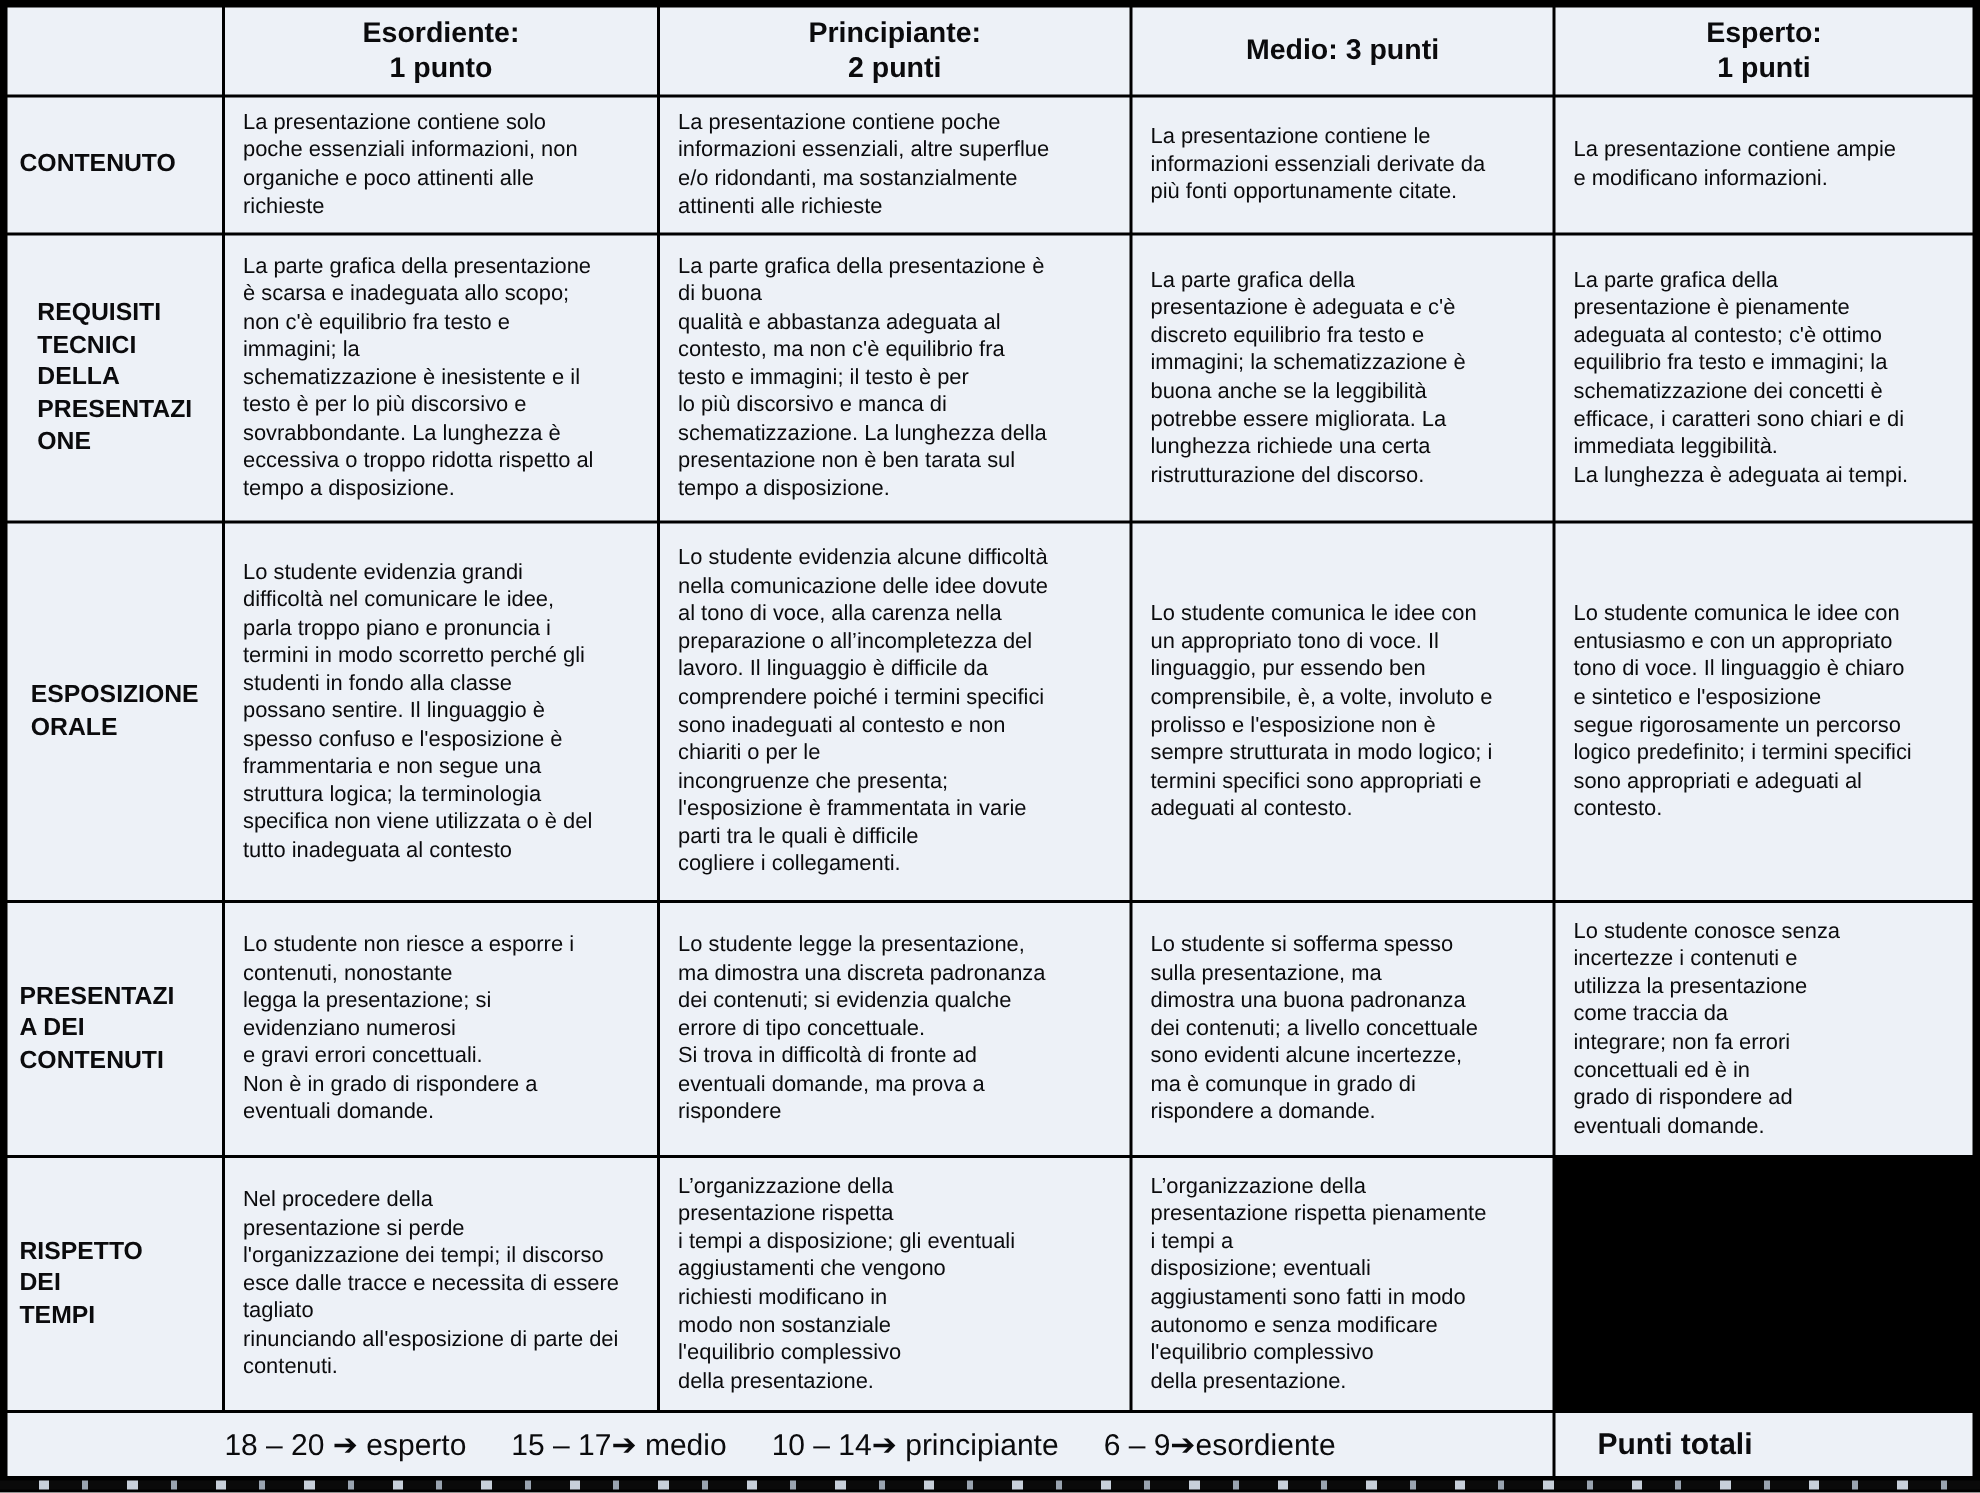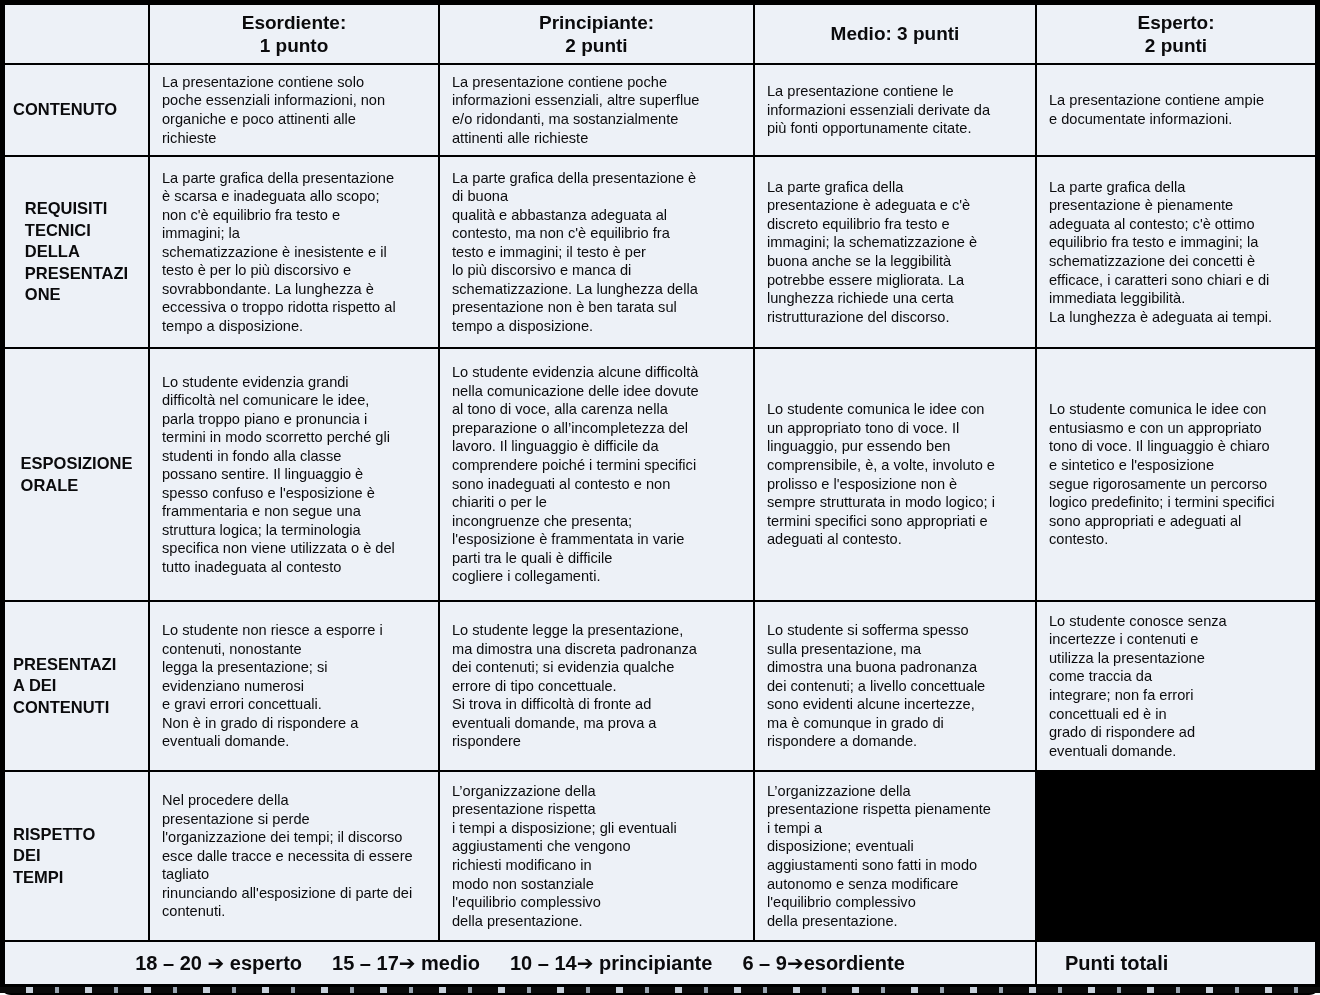--- a/index.html
+++ b/index.html
@@ -1,66 +1,66 @@
 <!DOCTYPE html>
 <html lang="it"><head>
 <meta charset="utf-8">
 <style>
   html,body{margin:0;padding:0;background:#fff;}
   body{font-family:"Liberation Sans","DejaVu Sans",sans-serif;color:#0b0b0d;}
-  .page{width:1320px;height:995px;position:relative;background:#000;box-sizing:border-box;border-radius:11px;}
+  .page{width:1320px;height:995px;position:relative;background:#000;box-sizing:border-box;}
   .rubric{
     display:grid;width:1320px;box-sizing:border-box;
     grid-template-columns:143px 288px 313px 280px 1fr;
     grid-template-rows:58px 90px 190px 251px 168px 168px 42px;
     gap:2px;background:#000;border:5px solid #000;border-bottom-width:3px;
   }
   .cell{background:#edf1f7;box-sizing:border-box;display:flex;flex-direction:column;justify-content:center;overflow:hidden;}
   .hdr{align-items:center;text-align:center;font-weight:bold;font-size:19px;line-height:1.22;white-space:pre-line;padding:2px 4px;}
   .crit{font-weight:bold;font-size:16.5px;line-height:1.3;white-space:pre-line;padding:4px 8px;}
   .crit.center{align-items:center;text-align:left;}
   .crit.left{align-items:flex-start;text-align:left;}
   .body{font-size:14.6px;line-height:1.27;white-space:pre-line;padding:6px 6px 6px 12px;text-align:left;}
-  .foot-scale{flex-direction:row;align-items:center;justify-content:center;grid-column:1 / 5;font-weight:bold;font-size:20px;gap:30px;white-space:nowrap;}
+  .foot-scale{flex-direction:row;align-items:center;justify-content:center;grid-column:1 / 5;font-weight:normal;font-size:20px;gap:30px;white-space:nowrap;}
   .foot-total{justify-content:center;font-weight:bold;font-size:20px;padding-left:28px;}
   .bottom-strip{
     height:6px;width:1320px;
     background:repeating-linear-gradient(90deg,#0a0a0a 0 26px,#c8d0da 26px 33px,#0a0a0a 33px 55px,#9aa4b0 55px 59px);
   }
   .seg{display:inline-block;}
 </style>
 </head>
 <body>
 
 <div class="page">
   <div class="rubric">
 
     <div class="cell hdr"></div>
     <div class="cell hdr">Esordiente:
 1 punto</div>
     <div class="cell hdr">Principiante:
 2 punti</div>
     <div class="cell hdr">Medio: 3 punti</div>
     <div class="cell hdr">Esperto:
-2 punti</div>
+1 punti</div>
 
     <div class="cell crit left">CONTENUTO</div>
     <div class="cell body">La presentazione contiene solo
 poche essenziali informazioni, non
 organiche e poco attinenti alle
 richieste</div>
     <div class="cell body">La presentazione contiene poche
 informazioni essenziali, altre superflue
 e/o ridondanti, ma sostanzialmente
 attinenti alle richieste</div>
     <div class="cell body">La presentazione contiene le
 informazioni essenziali derivate da
 più fonti opportunamente citate.</div>
     <div class="cell body">La presentazione contiene ampie
-e documentate informazioni.</div>
+e modificano informazioni.</div>
 
     <div class="cell crit center">REQUISITI
 TECNICI
 DELLA
 PRESENTAZI
 ONE</div>
     <div class="cell body">La parte grafica della presentazione
 è scarsa e inadeguata allo scopo;
 non c'è equilibrio fra testo e
 immagini; la

